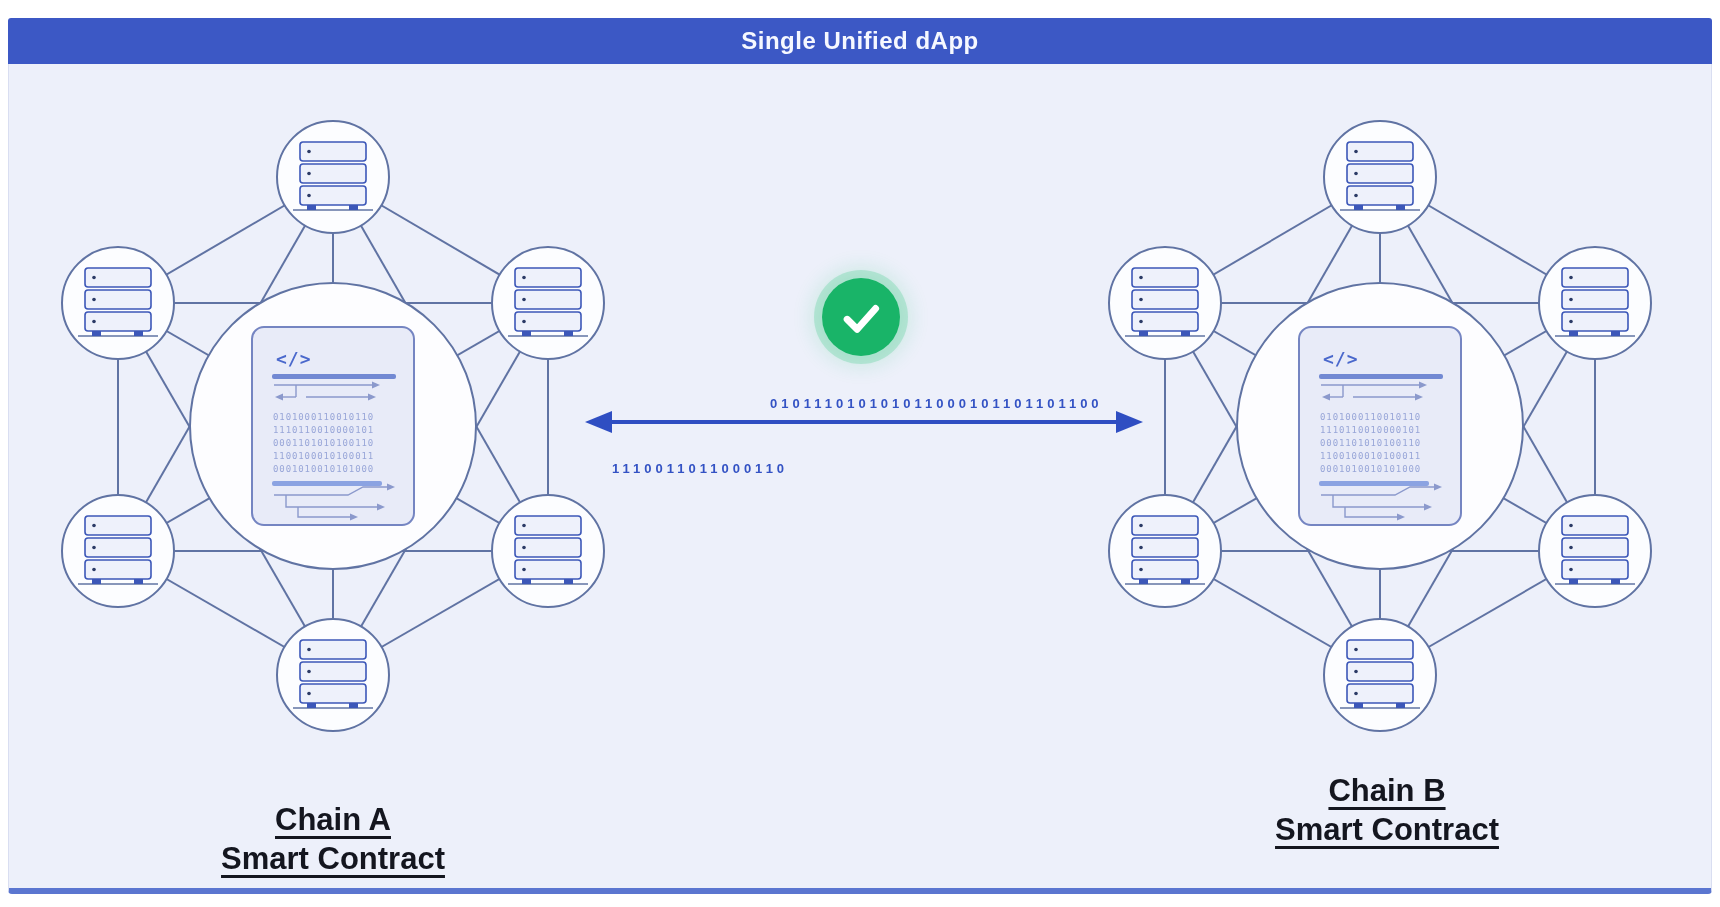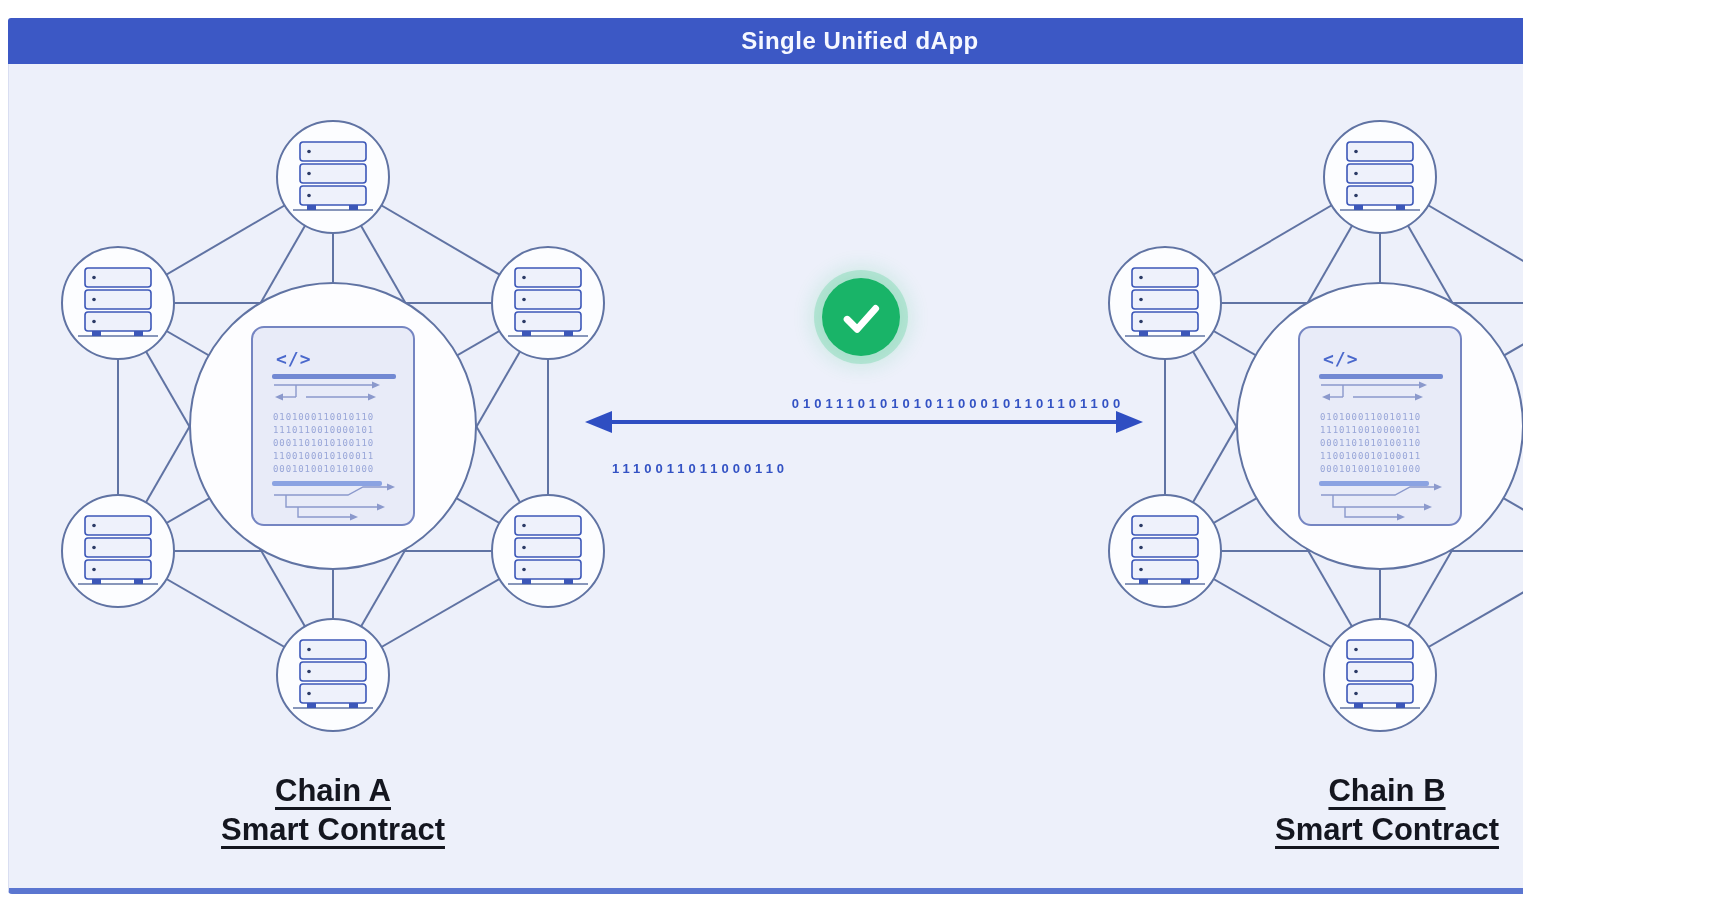--- a/index.html
+++ b/index.html
@@ -1,17 +1,17 @@
 <!DOCTYPE html>
 <html><head>
 <meta charset="utf-8">
 <style>
   html,body{margin:0;padding:0;background:#ffffff;}
   .canvas{
-    position:relative;width:1523px;height:907px;background:#ffffff;overflow:hidden;
+    position:relative;width:1720px;height:907px;background:#ffffff;overflow:hidden;
     font-family:"Liberation Sans",sans-serif;
   }
   .header-bar{
     position:absolute;left:8px;top:18px;width:1704px;height:46px;
     background:#3c58c5;border-radius:3px 3px 0 0;
     display:flex;align-items:center;justify-content:center;
     color:#f6f8ff;font-size:24px;font-weight:bold;letter-spacing:.5px;
   }
   .panel{
     position:absolute;left:8px;top:64px;width:1704px;height:830px;
@@ -26,30 +26,30 @@
     box-shadow:0 0 0 8px rgba(34,197,112,.22), 0 0 20px 10px rgba(34,197,112,.16);
     display:flex;align-items:center;justify-content:center;
   }
   .arrow-line{position:absolute;left:605px;top:420px;width:520px;height:4px;background:#2f4ec2;}
   .arrow-head{position:absolute;width:0;height:0;top:411px;
     border-top:11px solid transparent;border-bottom:11px solid transparent;}
   .arrow-head.left{left:585px;border-right:27px solid #2f4ec2;}
   .arrow-head.right{left:1116px;border-left:27px solid #2f4ec2;}
   .binary{position:absolute;font-size:13px;font-weight:bold;letter-spacing:4px;
     color:#3352c4;white-space:nowrap;}
-  .binary.top{left:770px;top:396px;width:376px;text-align:center;}
+  .binary.top{left:770px;top:396px;width:376px;text-align:left;}
   .binary.bottom{left:612px;top:437px;margin-top:24px;}
   .chain-label{
     position:absolute;width:360px;top:771px;text-align:center;
     font-size:31px;font-weight:bold;color:#14161f;line-height:39px;
   }
   .chain-label span{display:inline-block;text-decoration:underline;
     text-decoration-thickness:3px;text-underline-offset:6px;}
   .chain-label .l1{display:block;}
-  .chain-label.a{left:153px;}
+  .chain-label.a{left:153px;margin-top:29px;}
   .chain-label.b{left:1207px;}
 </style>
 </head>
 <body>
 
 <div class="canvas">
 
   <div class="header-bar">
     <span>Single Unified dApp</span>
   </div>

